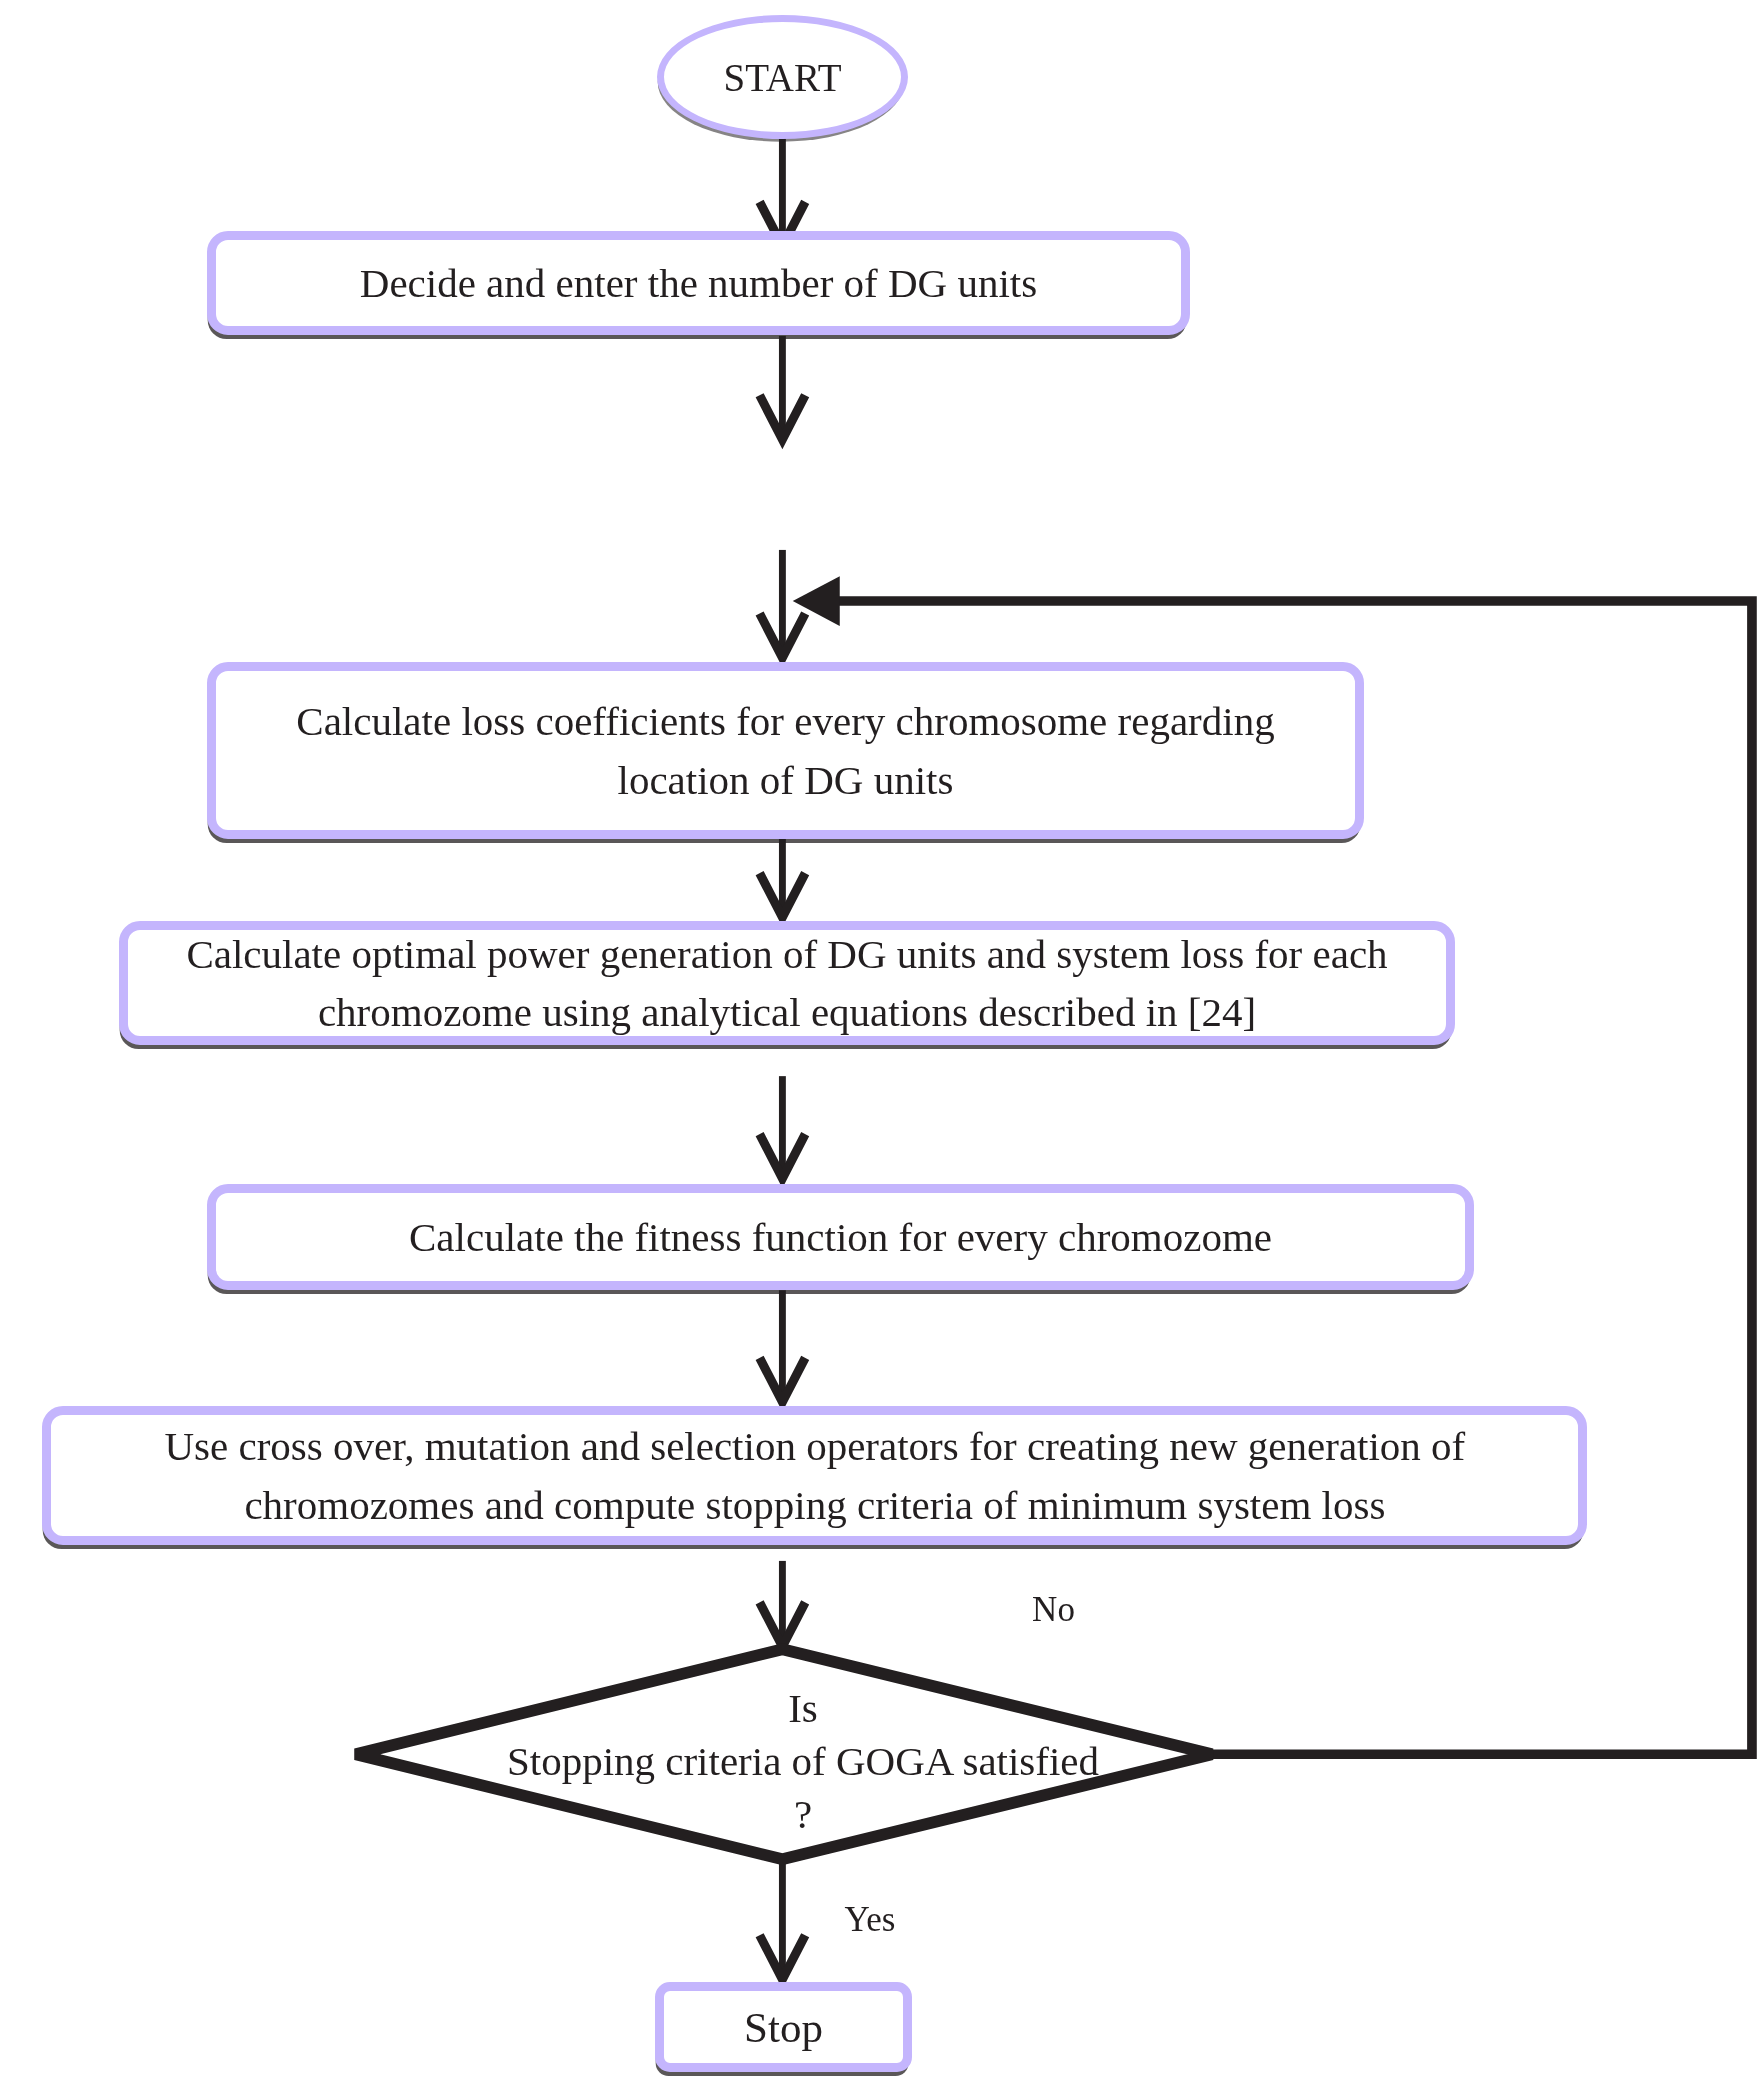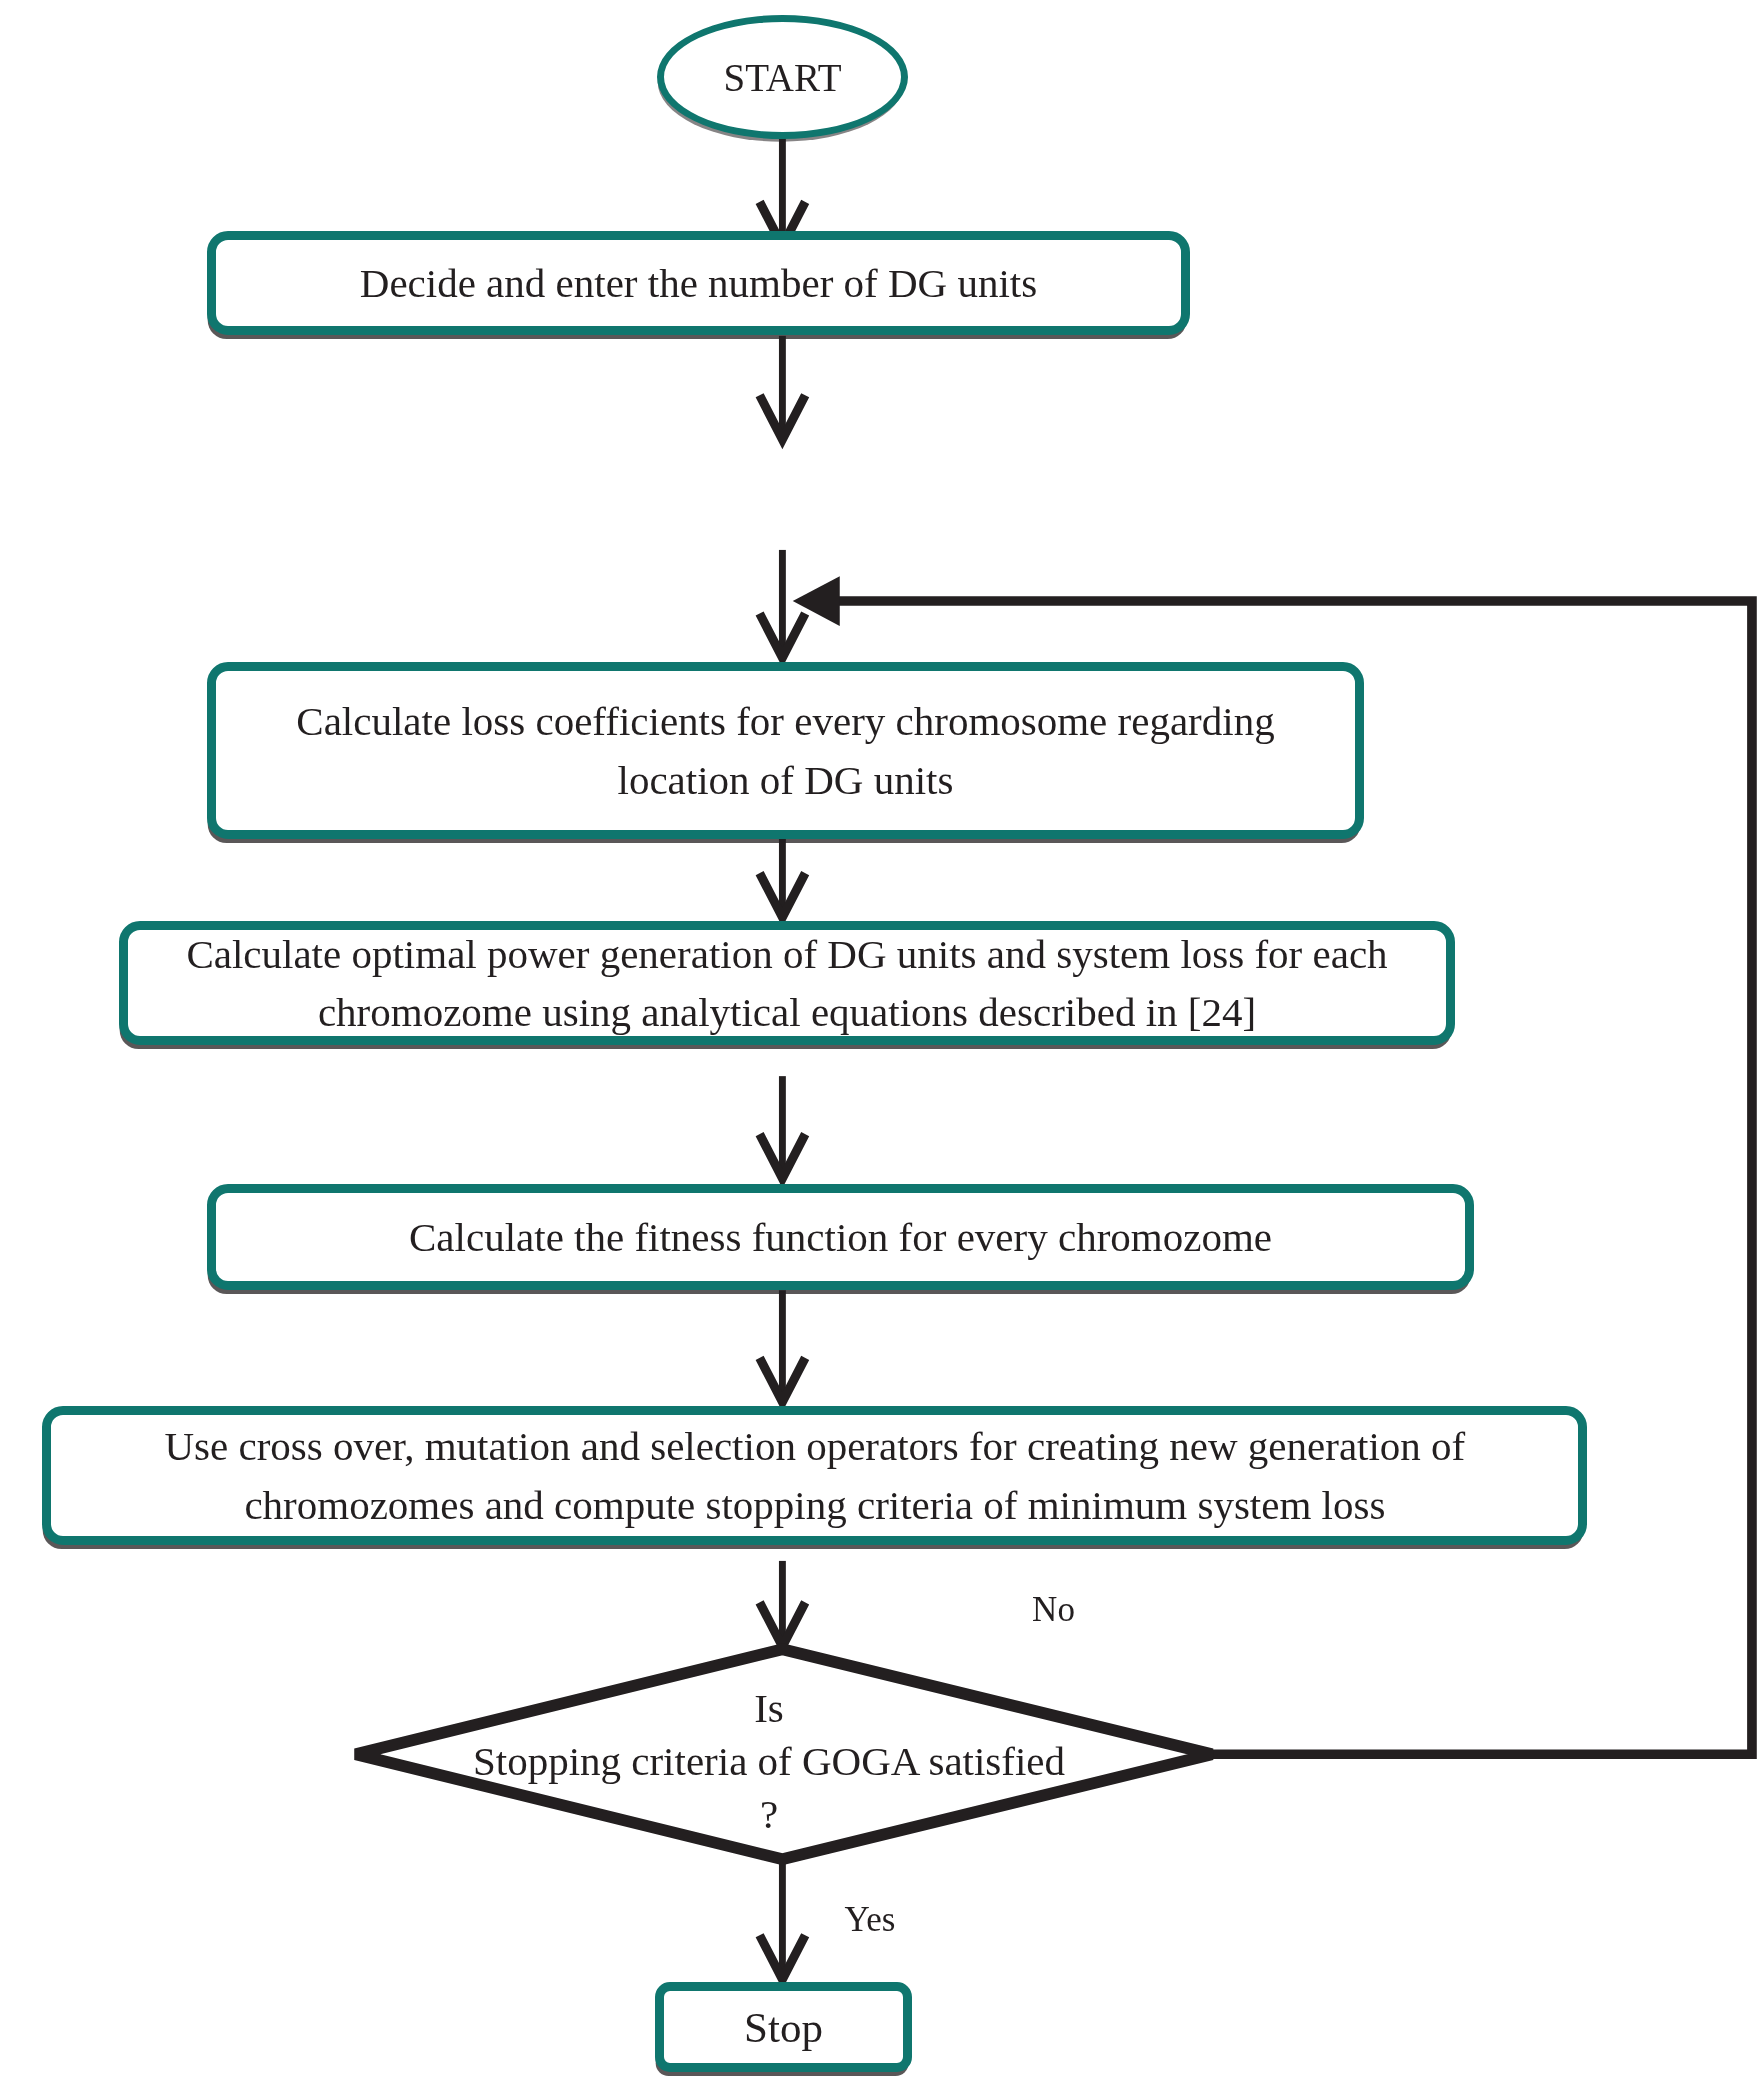--- a/index.html
+++ b/index.html
@@ -25,21 +25,21 @@
     display: block;
   }
   .node {
     position: absolute;
     box-sizing: border-box;
     display: flex;
     align-items: center;
     justify-content: center;
     text-align: center;
     background: #ffffff;
-    border: 9px solid #0f766e;
+    border: 9px solid #c4b5fd;
     color: #231f20;
   }
   .process {
     border-radius: 21px;
     font-size: 41px;
     line-height: 1.42;
     box-shadow: -1.4px 6.2px 0 -2.1px rgba(35,31,32,0.75);
   }
   .terminator-ellipse {
     border-radius: 50%;
@@ -151,21 +151,21 @@
   <div class="node process" style="left:207px; top:1184px; width:1267px; height:106px;">
     <span class="label-text">Calculate the fitness function for every chromozome</span>
   </div>
 
   <div class="node process" style="left:12.4px; top:1406px; width:1545px; height:139px;margin-left:30px;">
     <span class="label-text" style="max-width:1492px;">Use cross over, mutation and selection operators for creating new generation of chromozomes and compute stopping criteria of minimum system loss</span>
   </div>
 
   <div class="branch-label" style="left:988px; top:1590px; width:131px;">No</div>
 
-  <div class="decision-text" style="left:320px; top:1674px; width:898px; height:174px;">
+  <div class="decision-text" style="left:354px; top:1674px; width:898px; height:174px;">
     <div>Is</div>
     <div>Stopping criteria of GOGA satisfied</div>
     <div>?</div>
   </div>
 
   <div class="branch-label" style="left:801px; top:1900px; width:138px;">Yes</div>
 
   <div class="node terminator-rect" style="left:655px; top:1982px; width:257px; height:90px;">
     <span class="label-text">Stop</span>
   </div>

